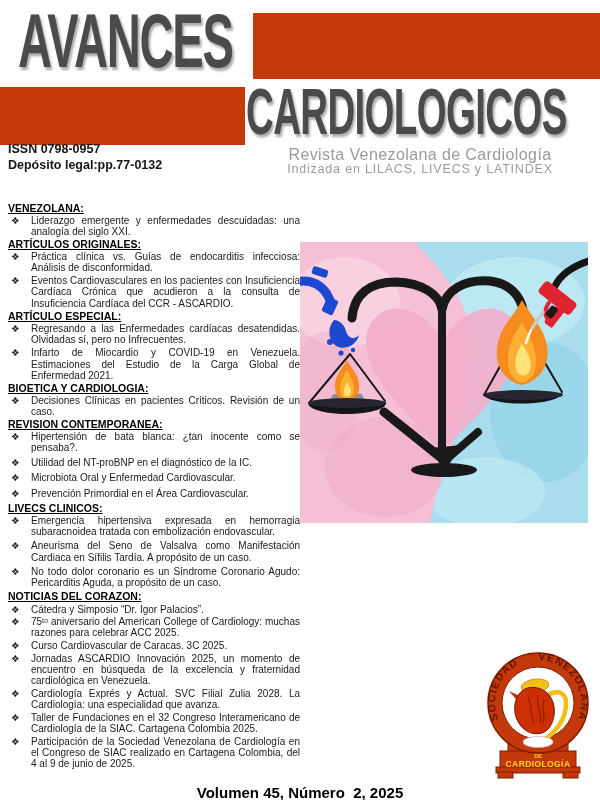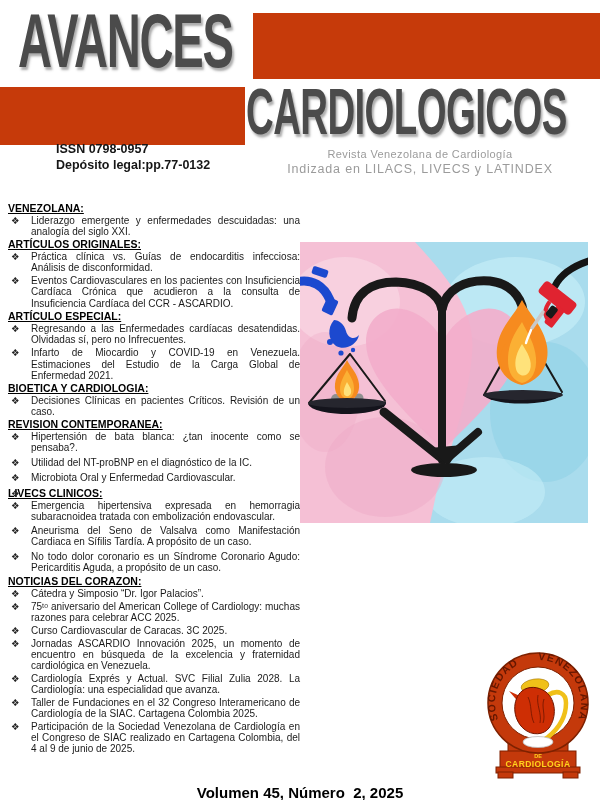--- a/index.html
+++ b/index.html
@@ -7,23 +7,23 @@
         font-family:"Liberation Sans","DejaVu Sans",sans-serif;}
   
   .bar{position:absolute;background:#c63a0a;}
   .bar-right{left:253px;top:13px;width:347px;height:66px;}
   .bar-left{left:0;top:87px;width:245px;height:58px;}
   .mast-title{position:absolute;color:#4b4b4b;font-weight:bold;white-space:nowrap;
         text-shadow:3px 3px 3px rgba(70,70,70,.45);transform-origin:left top;}
   .title-avances{left:18px;top:4px;font-size:76px;line-height:74px;letter-spacing:-2px;transform:scaleX(.62);}
   .title-cardio{left:246px;top:80px;font-size:64px;line-height:64px;letter-spacing:-1px;transform:scaleX(.60);}
   .issn-block{position:absolute;left:8px;top:141px;font-size:12.5px;font-weight:bold;
-        color:#161616;line-height:16px;margin-left:48px;}
+        color:#161616;line-height:16px;}
   .subtitle{position:absolute;left:250px;top:147px;width:340px;text-align:center;color:#9b9b9b;}
-  .subtitle .l1{font-size:11px;letter-spacing:.4px;line-height:15px;}
+  .subtitle .l1{font-size:16px;letter-spacing:.4px;line-height:15px;}
   .subtitle .l2{font-size:12.5px;letter-spacing:.8px;line-height:15px;}
   
   .toc{position:absolute;left:8px;top:202px;width:292px;font-size:10px;line-height:11.2px;color:#1a1a1a;}
   .sec-h{font-size:10.5px;font-weight:bold;color:#000;text-decoration:underline;margin:1px 0 1px;}
   .item{position:relative;padding-left:23px;text-align:justify;margin-bottom:1px;}
   .item .bullet{position:absolute;left:3px;top:0;font-size:9.5px;color:#222;}
   .s1 .item,.s2 .item{margin-bottom:2px;}
   .s4 .item{margin-bottom:4px;}
   .s5 .item{margin-bottom:3px;}
   .s6 .item{margin-bottom:1.5px;}
@@ -76,21 +76,21 @@
     <div class="sec s3">
       <div class="sec-h">BIOETICA Y CARDIOLOGIA:</div>
       <div class="item"><span class="bullet">❖</span><span class="item-text">Decisiones Clínicas en pacientes Críticos. Revisión de un caso.</span></div>
     </div>
 
     <div class="sec s4">
       <div class="sec-h">REVISION CONTEMPORANEA:</div>
       <div class="item"><span class="bullet">❖</span><span class="item-text">Hipertensión de bata blanca: ¿tan inocente como se pensaba?.</span></div>
       <div class="item"><span class="bullet">❖</span><span class="item-text">Utilidad del NT-proBNP en el diagnóstico de la IC.</span></div>
       <div class="item"><span class="bullet">❖</span><span class="item-text">Microbiota Oral y Enfermedad Cardiovascular.</span></div>
-      <div class="item"><span class="bullet">❖</span></div>
+      <div class="item"><span class="bullet">❖</span><span class="item-text">Prevención Primordial en el Área Cardiovascular.</span></div>
     </div>
 
     <div class="sec s5">
       <div class="sec-h">LIVECS CLINICOS:</div>
       <div class="item"><span class="bullet">❖</span><span class="item-text">Emergencia hipertensiva expresada en hemorragia subaracnoidea tratada con embolización endovascular.</span></div>
       <div class="item"><span class="bullet">❖</span><span class="item-text">Aneurisma del Seno de Valsalva como Manifestación Cardiaca en Sífilis Tardía. A propósito de un caso.</span></div>
       <div class="item"><span class="bullet">❖</span><span class="item-text">No todo dolor coronario es un Síndrome Coronario Agudo: Pericarditis Aguda, a propósito de un caso.</span></div>
     </div>
 
     <div class="sec s6">

